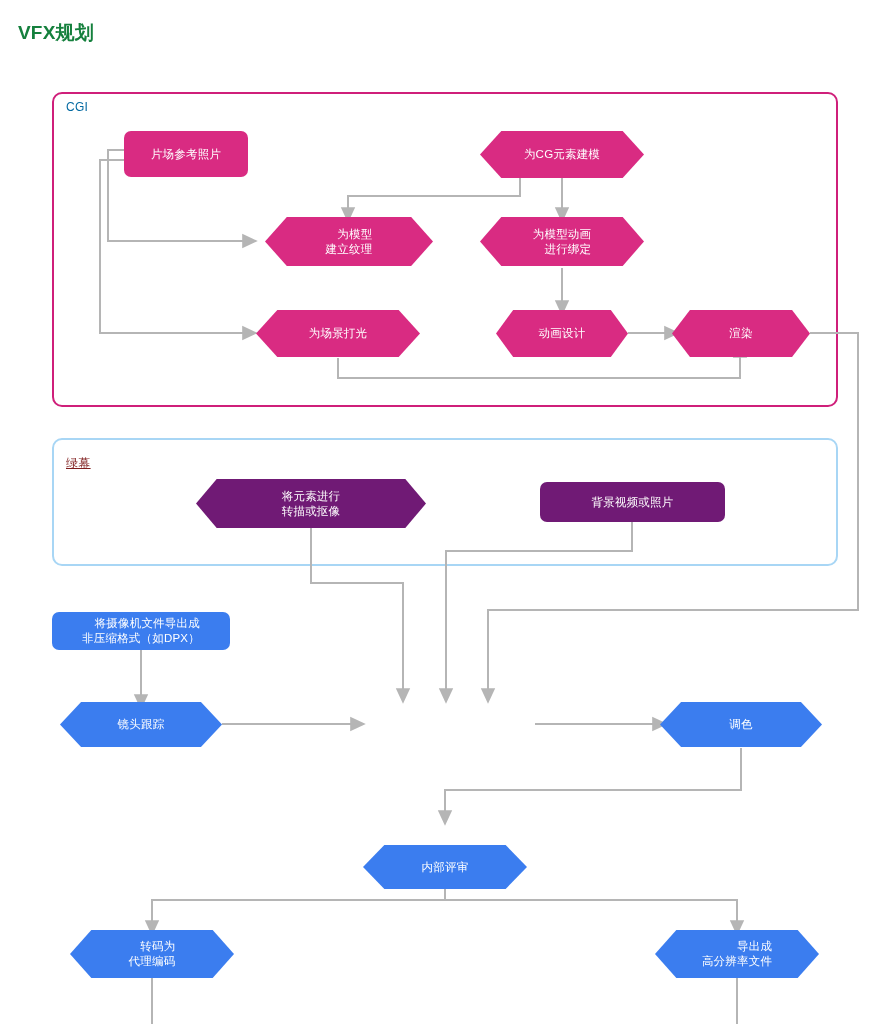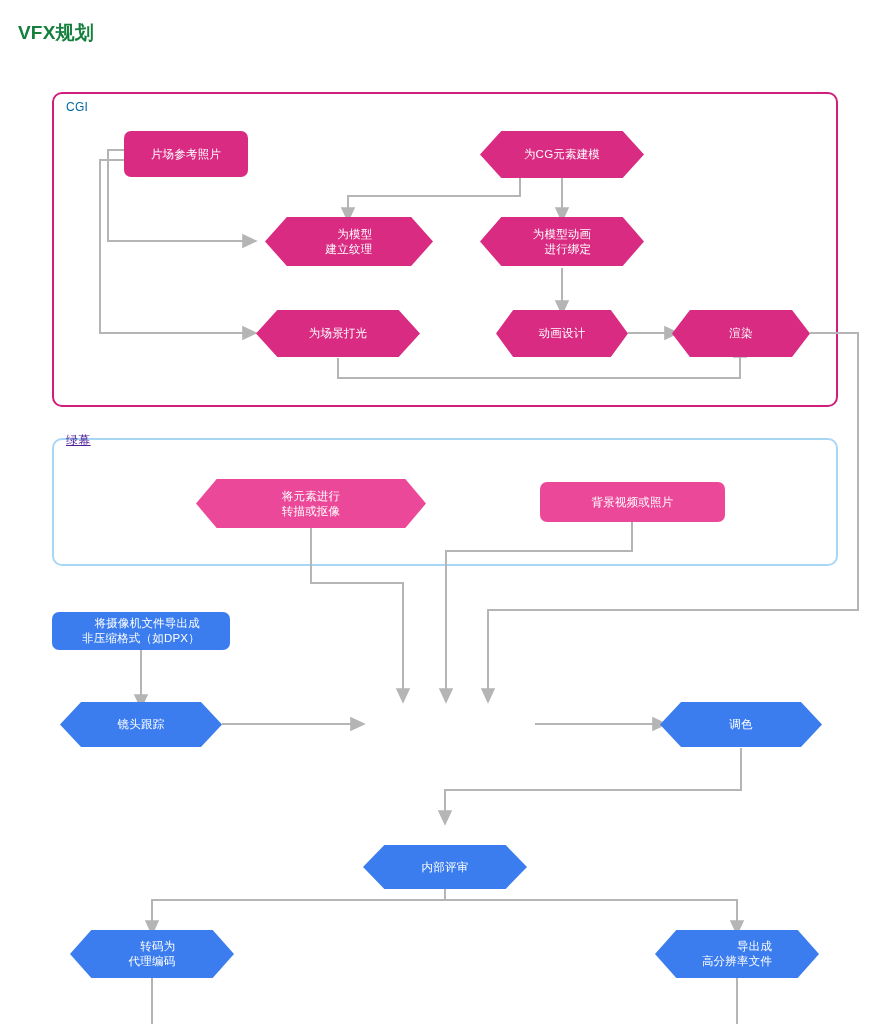--- a/index.html
+++ b/index.html
@@ -57,22 +57,22 @@
   }
   #group-green {
     left: 52px;
     top: 438px;
     width: 786px;
     height: 128px;
     border: 2px solid #a8d6f5;
   }
   #group-green-label {
     left: 66px;
-    top: 432px;
-    color: #4c1d95;
+    top: 455px;
+    color: #7f1d1d;
     text-decoration: underline;
   }
   
   .node {
     position: absolute;
     box-sizing: border-box;
     display: flex;
     align-items: center;
     justify-content: center;
     text-align: right;
@@ -92,21 +92,21 @@
   .shape-hex {
     clip-path: polygon(13% 0%, 87% 0%, 100% 50%, 87% 100%, 13% 100%, 0% 50%);
   }
   .shape-hex-wide {
     clip-path: polygon(9% 0%, 91% 0%, 100% 50%, 91% 100%, 9% 100%, 0% 50%);
   }
 
   
   .fill-pink      { background: #d92b82; }
   .fill-blue      { background: #3b7def; }
-  .fill-lightblue { background: #ec4899; }
+  .fill-lightblue { background: #701a75; }
 
   
   #wires {
     position: absolute;
     left: 0;
     top: 0;
     width: 889px;
     height: 1024px;
     pointer-events: none;
   }

